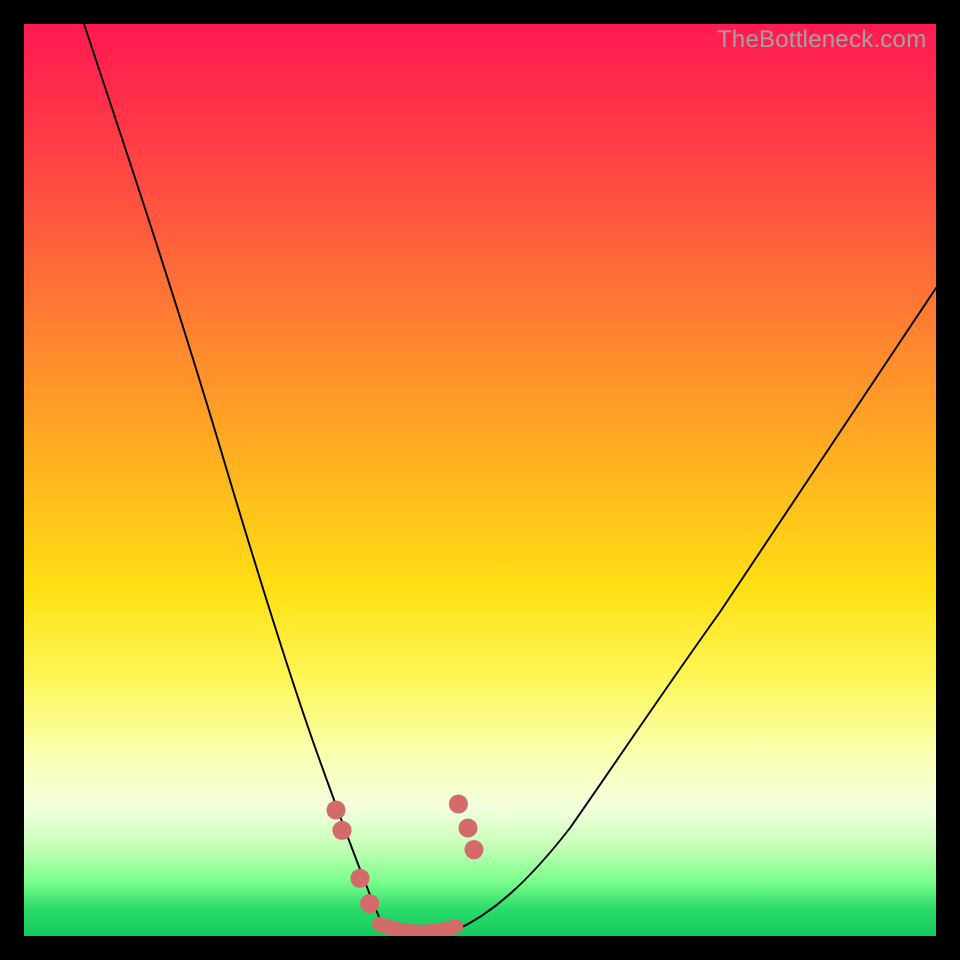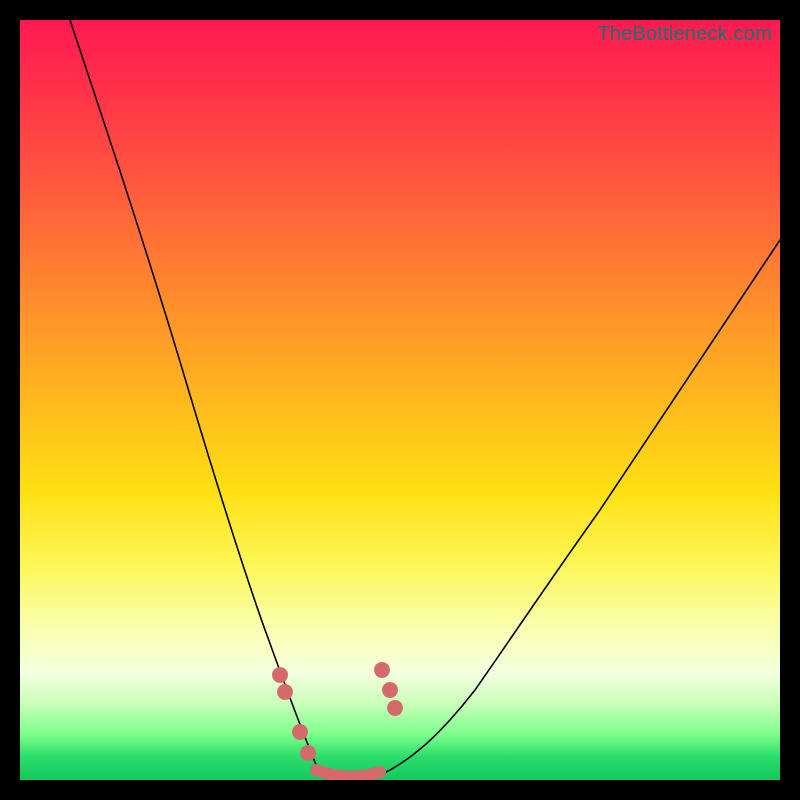--- a/index.html
+++ b/index.html
@@ -36,21 +36,21 @@
       #c8ffb8 90%,
       #7cff8c 94%,
       #2bdc6a 97%,
       #13c95c 100%
     );
   }
   .watermark {
     position: absolute;
     top: 2px;
     right: 8px;
-    color: #0f766e;
+    color: #a3a3a3;
     font-size: 20px;
     font-weight: 500;
     letter-spacing: 0.2px;
     user-select: none;
   }
   svg.curves {
     position: absolute;
     inset: 0;
     width: 760px;
     height: 760px;

